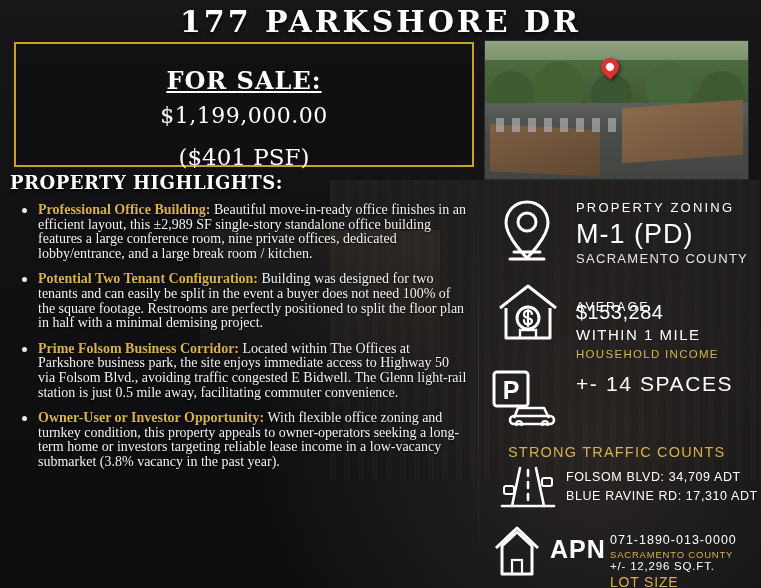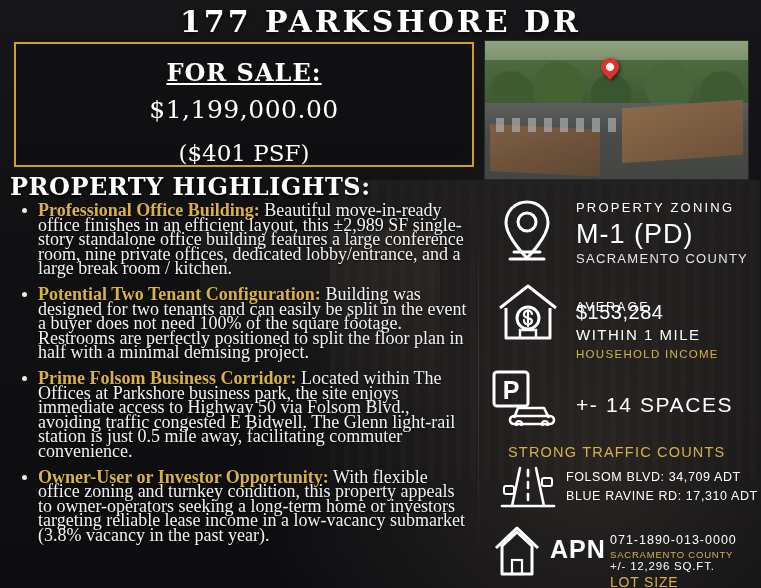--- a/index.html
+++ b/index.html
@@ -58,33 +58,33 @@
   }
 
   
   .price-box {
     position: absolute;
     left: 14px; top: 42px;
     width: 460px; height: 125px;
     border: 2px solid #c9a227;
     background: rgba(10,10,12,0.35);
     text-align: center;
-    padding-top: 12px;
+    padding-top: 20px;
   }
   .for-sale {
     font-family: "DejaVu Serif", serif;
     font-weight: bold;
     font-size: 24px;
     letter-spacing: 1px;
     text-decoration: underline;
     margin-top: 2px;
   }
   .price {
     font-family: "DejaVu Serif", serif;
-    font-size: 25px;
+    font-size: 22px;
     margin-top: 8px;
     letter-spacing: 0.5px;
   }
   .psf {
     font-family: "DejaVu Serif", serif;
     font-size: 23px;
     margin-top: 16px;
   }
 
   
@@ -144,37 +144,37 @@
     width:8px; height:8px; border-radius:50%;
     background:#fff;
   }
 
   
   .ph-title {
     position: absolute;
     left: 10px; top: 172px;
     font-family: "DejaVu Serif", serif;
     font-weight: bold;
-    font-size: 24px;
+    font-size: 18px;
     letter-spacing: 0.5px;
     text-shadow: 0 2px 3px rgba(0,0,0,.9);
   }
   .bullets {
     position: absolute;
     left: 16px; top: 203px;
     width: 452px;
     list-style: none;
     margin: 0; padding: 0;
   }
   .bullets li {
     position: relative;
     padding-left: 22px;
     margin-bottom: 11px;
     font-family: "Liberation Serif", serif;
-    font-size: 18px;
+    font-size: 14px;
     line-height: 14.6px;
     color: #f2f2f2;
     text-shadow: 0 1px 2px rgba(0,0,0,.85);
   }
   .bullets li:before {
     content: "";
     position: absolute;
     left: 6px; top: 5px;
     width: 5px; height: 5px;
     background: #e9e9e9;
@@ -221,21 +221,21 @@
     position: absolute; left: 576px; top: 326px;
     font-family: "Liberation Sans", sans-serif;
     font-size: 15px; letter-spacing: 1.5px; color: #ffffff;
   }
   .avg-sub {
     position: absolute; left: 576px; top: 348px;
     font-family: "Liberation Sans", sans-serif;
     font-size: 11.5px; letter-spacing: 1.3px; color: #d8b14a;
   }
   .spaces {
-    position: absolute; left: 576px; top: 393px;
+    position: absolute; left: 576px; top: 372px;
     font-family: "Liberation Sans", sans-serif;
     font-size: 21px; letter-spacing: 1.6px; color: #ffffff;
   }
   .traffic-title {
     position: absolute; left: 508px; top: 444px;
     font-family: "Liberation Sans", sans-serif;
     font-size: 14.5px; letter-spacing: 1.2px; color: #d8b14a;
   }
   .traffic-1 {
     position: absolute; left: 566px; top: 470px;

